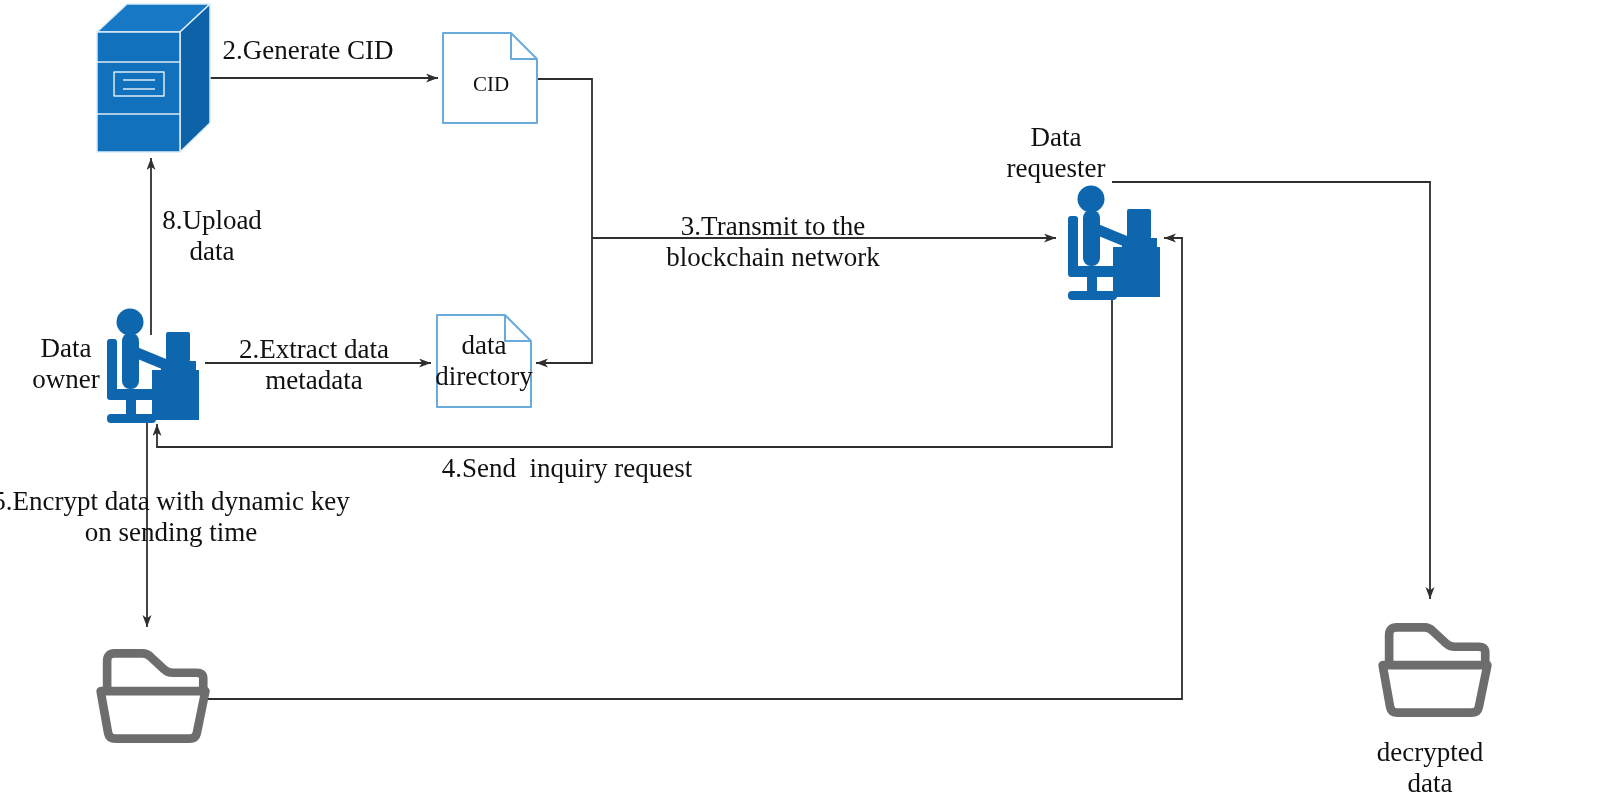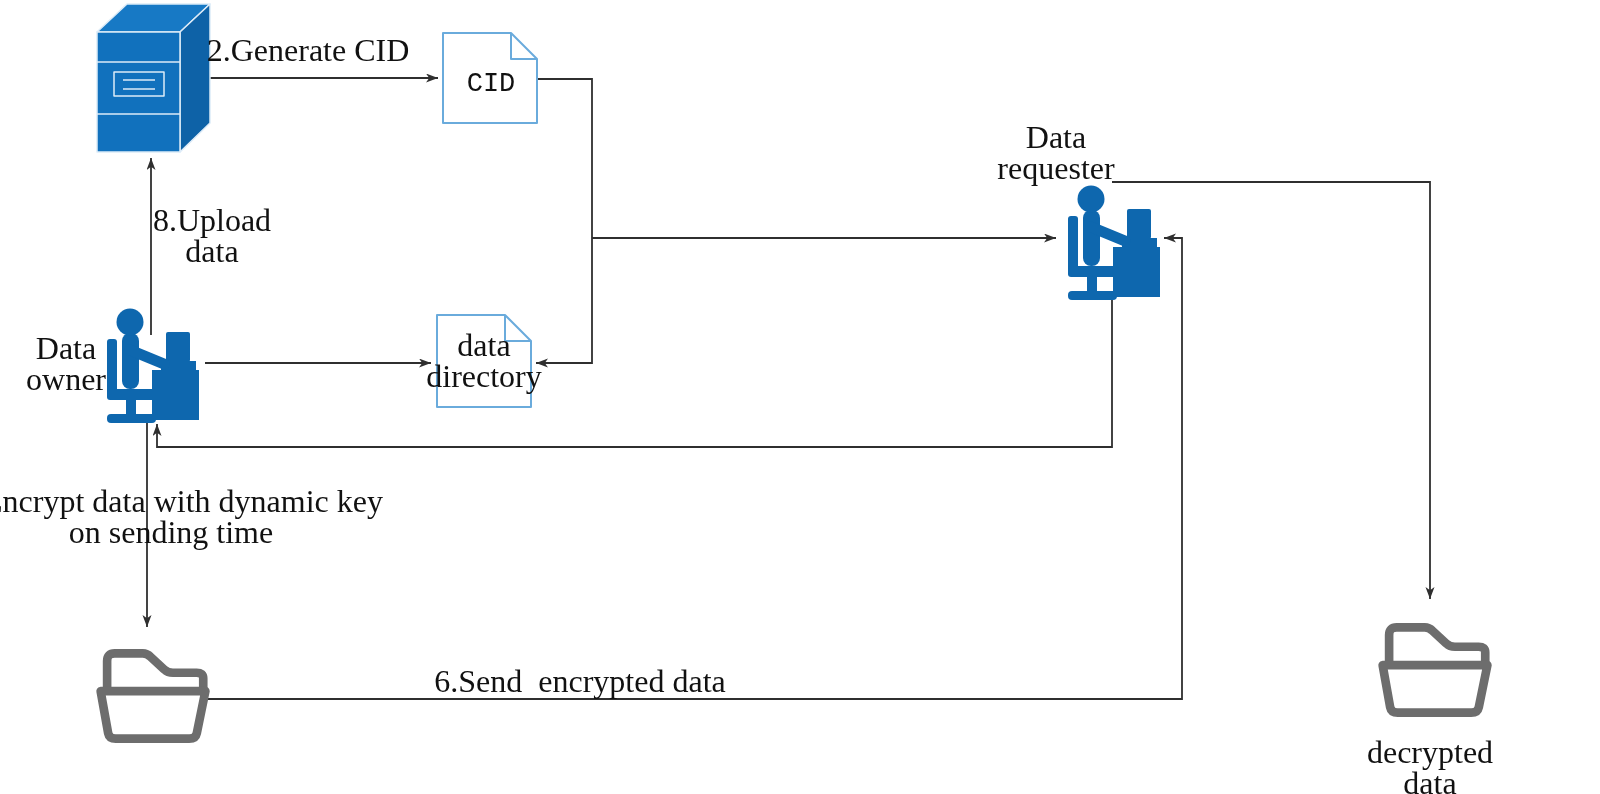--- a/index.html
+++ b/index.html
@@ -9,26 +9,26 @@
     background:#ffffff;
     overflow:hidden;
     font-family:"Liberation Serif","DejaVu Serif",serif;
     color:#111111;
   }
   .canvas svg.layer{position:absolute;left:0;top:0;}
   .lbl{
     position:absolute;
     transform:translateX(-50%);
     text-align:center;
-    font-size:32px;
+    font-size:27px;
     line-height:31px;
     white-space:pre-wrap;
     color:#111111;
   }
-  .doc-lbl{font-size:27px;line-height:31px;font-family:Liberation Mono, monospace;}
+  .doc-lbl{font-size:21px;line-height:31px;}
 </style>
 </head>
 <body>
 
 <div class="canvas">
 
   <svg class="layer" width="1600" height="794" viewBox="0 0 1600 794">
     <defs>
       <marker id="arr" markerUnits="userSpaceOnUse" markerWidth="14" markerHeight="12" refX="12" refY="4.5" orient="auto">
         <path d="M0,0 L12,4.5 L0,9 L3.2,4.5 Z" fill="#2f2f2f"></path>
@@ -100,31 +100,35 @@
   <div class="lbl" style="left:308px;top:35px">2.Generate CID</div>
 
   <div class="lbl doc-lbl" style="left:491px;top:69px">CID</div>
 
   <div class="lbl" style="left:212px;top:205px">8.Upload
 data</div>
 
   <div class="lbl" style="left:66px;top:333px">Data
 owner</div>
 
+  <div class="lbl" style="left:314px;top:334px">2.Extract data
+metadata</div>
 
   <div class="lbl" style="left:484px;top:330px">data
 directory</div>
 
+  <div class="lbl" style="left:773px;top:211px">3.Transmit to the
+blockchain network</div>
 
   <div class="lbl" style="left:1056px;top:122px">Data
 requester</div>
 
+  <div class="lbl" style="left:567px;top:453px">4.Send  inquiry request</div>
 
   <div class="lbl" style="left:171px;top:486px">5.Encrypt data with dynamic key
 on sending time</div>
 
-  <div class="lbl" style="left:580px;top:666px">6.Send  encrypted data</div>
 
 
   <div class="lbl" style="left:1430px;top:737px">decrypted
 data</div>
 
 </div>
 
 </body></html>

